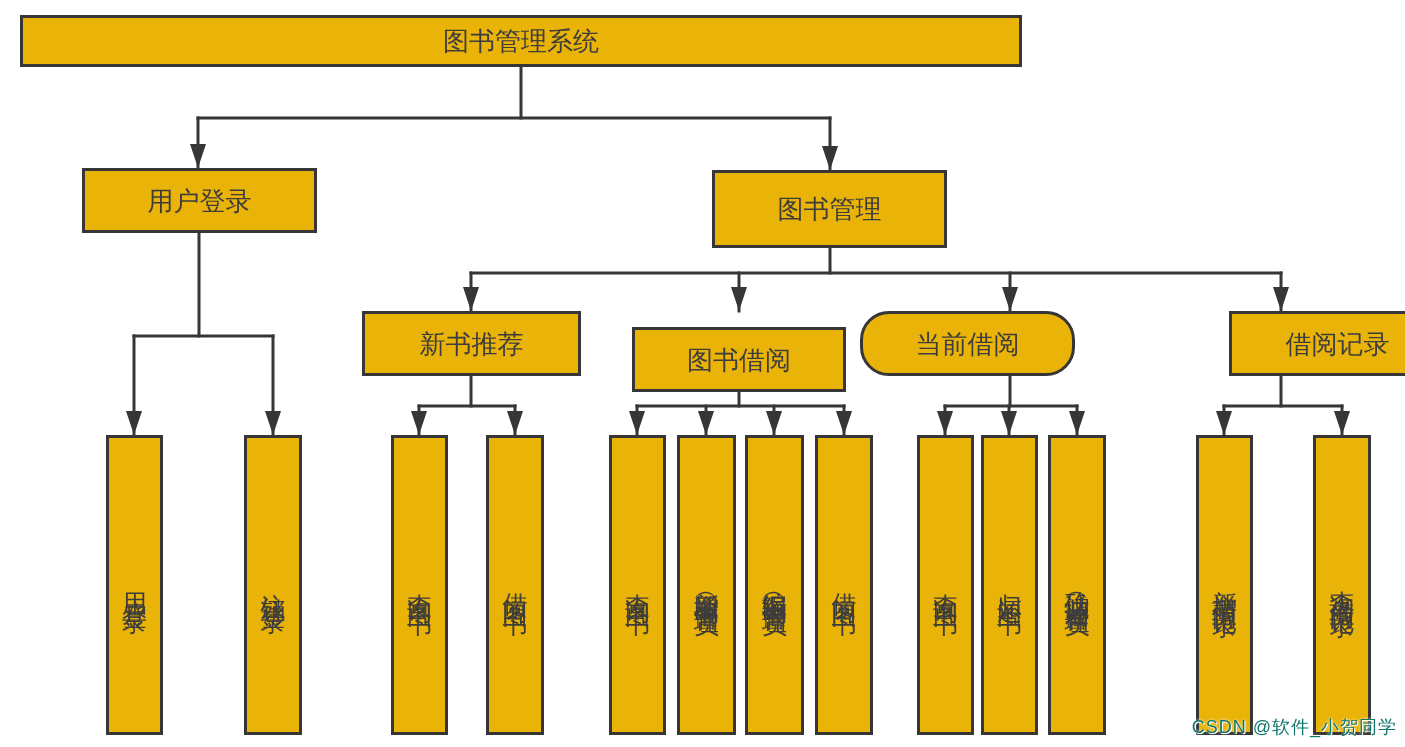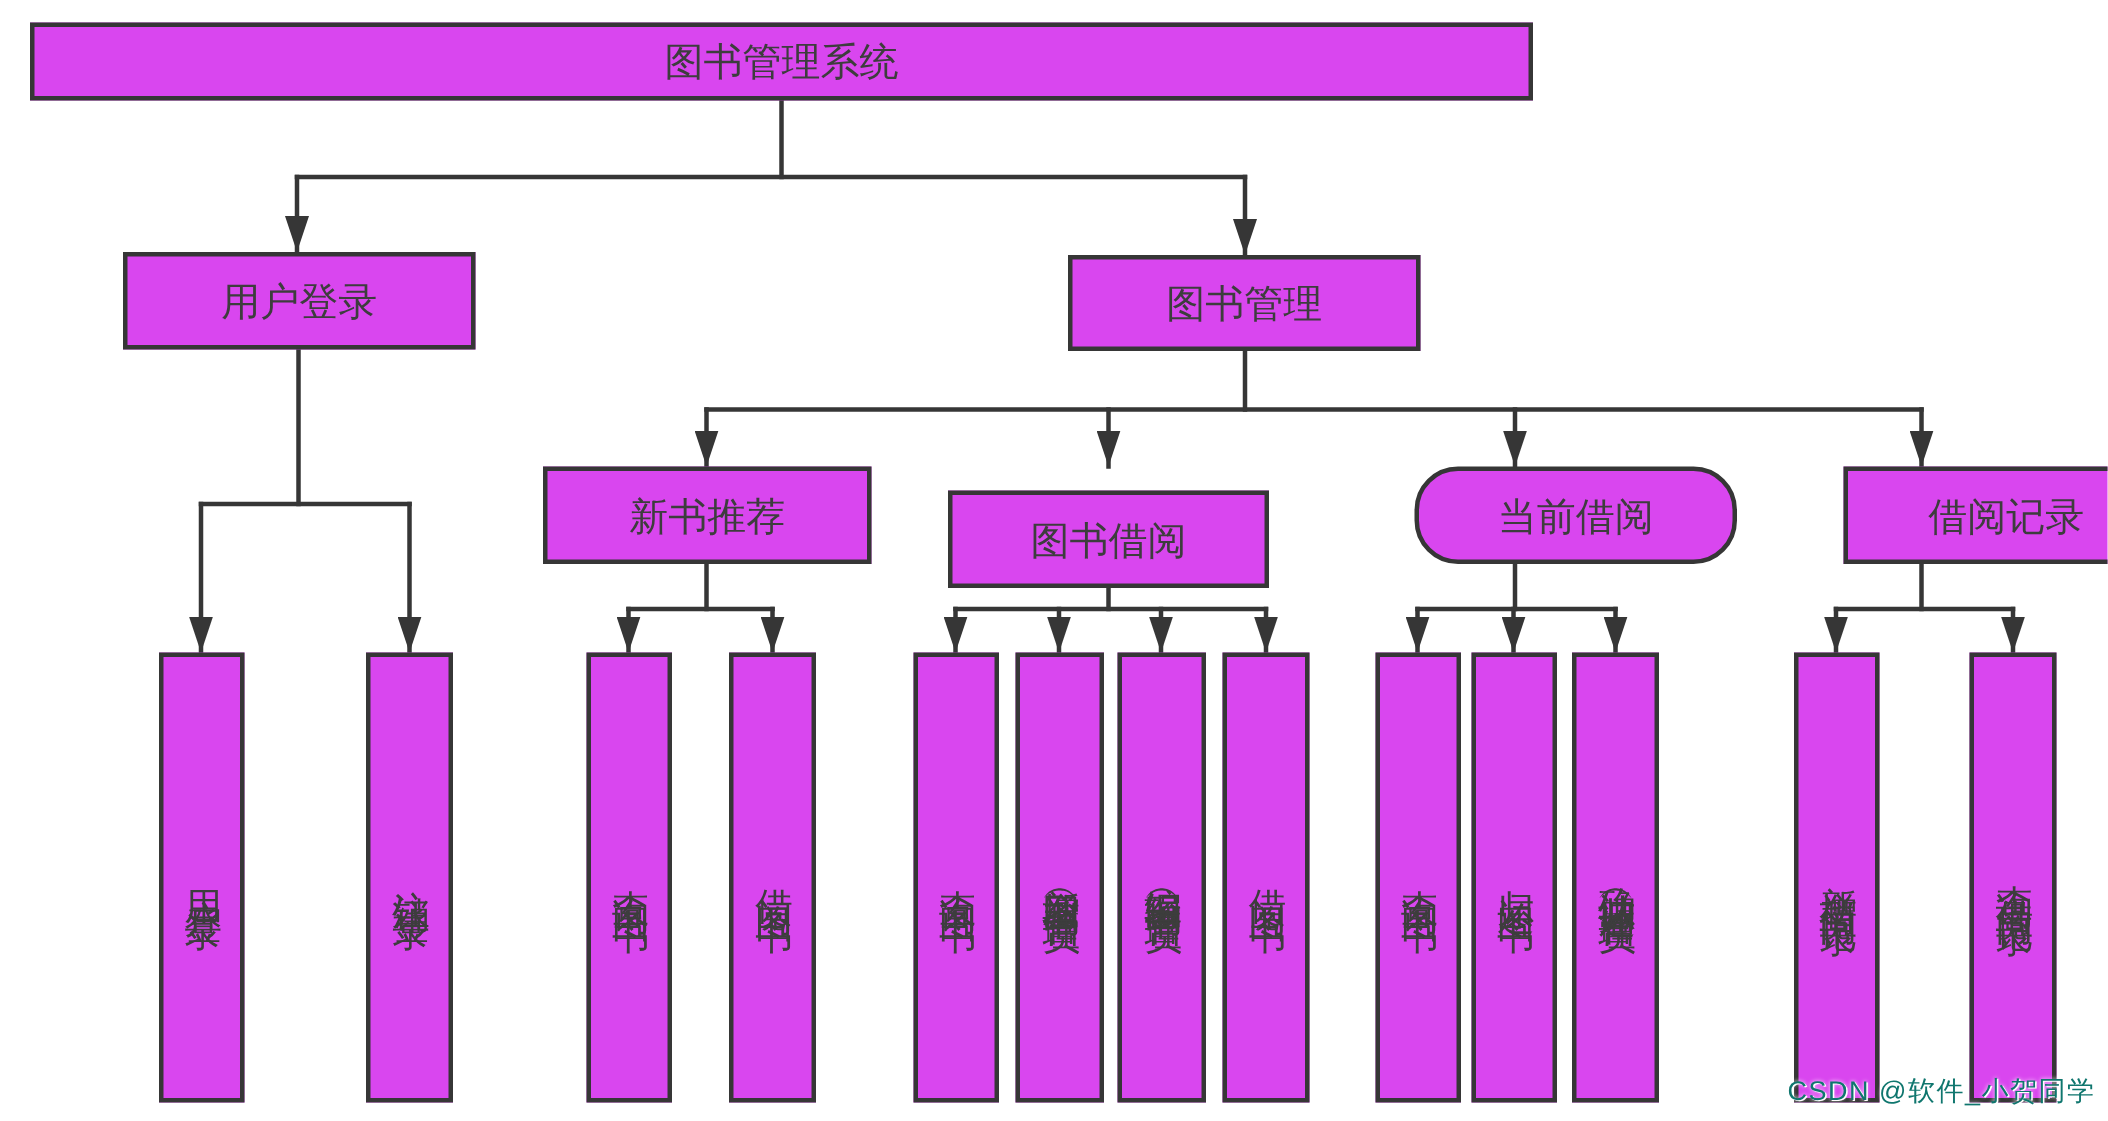--- a/index.html
+++ b/index.html
@@ -2,21 +2,21 @@
 <html><head>
 <meta charset="utf-8">
 <style>
   html,body{margin:0;padding:0;}
   body{
     width:1405px;height:747px;position:relative;background:#ffffff;
     font-family:"Liberation Sans", sans-serif;overflow:hidden;
   }
   #connectors{position:absolute;left:0;top:0;width:1405px;height:747px;z-index:1;}
   .node{
-    position:absolute;box-sizing:border-box;background:#d946ef;
+    position:absolute;box-sizing:border-box;background:#eab308;
     border:3px solid #363636;color:#3d3d3d;
     display:flex;align-items:center;justify-content:center;
     z-index:2;font-size:26px;line-height:1;white-space:nowrap;
   }
   .leaf{font-size:25px;}
   .leaf .vtext{
     writing-mode:vertical-rl;text-orientation:mixed;
     letter-spacing:6px;line-height:1;
   }
   .watermark{
@@ -78,31 +78,31 @@
   </g>
 </svg>
 
 <div class="node" style="left:20px;top:15px;width:1002px;height:52px;">
   <span>图书管理系统</span>
 </div>
 
 <div class="node" style="left:82px;top:168px;width:235px;height:65px;">
   <span>用户登录</span>
 </div>
-<div class="node" style="left:712px;top:170px;width:235px;height:64px;">
+<div class="node" style="left:712px;top:170px;width:235px;height:78px;">
   <span>图书管理</span>
 </div>
 
 <div class="node" style="left:362px;top:311px;width:219px;height:65px;">
   <span>新书推荐</span>
 </div>
 <div class="node" style="left:632px;top:311px;width:214px;height:65px;margin-top:16px;">
   <span>图书借阅</span>
 </div>
-<div class="node" style="left:943px;top:311px;width:215px;height:65px;border-radius:29px;">
+<div class="node" style="left:860px;top:311px;width:215px;height:65px;border-radius:29px;">
   <span>当前借阅</span>
 </div>
 <div class="node" style="left:1229px;top:311px;width:217px;height:65px;">
   <span>借阅记录</span>
 </div>
 
 <div class="node leaf" style="left:106px;top:435px;width:57px;height:300px;">
   <span class="vtext">用户登录</span>
 </div>
 <div class="node leaf" style="left:244px;top:435px;width:58px;height:300px;">

